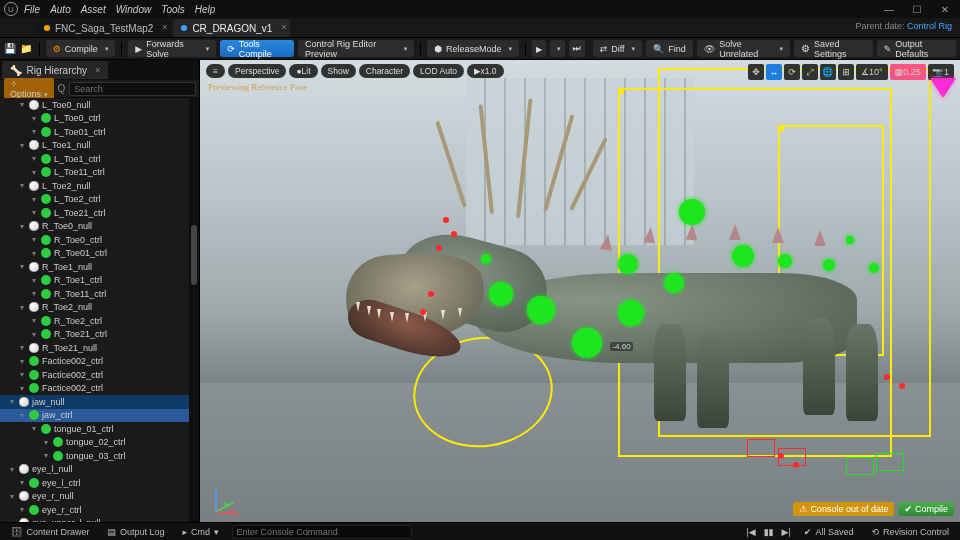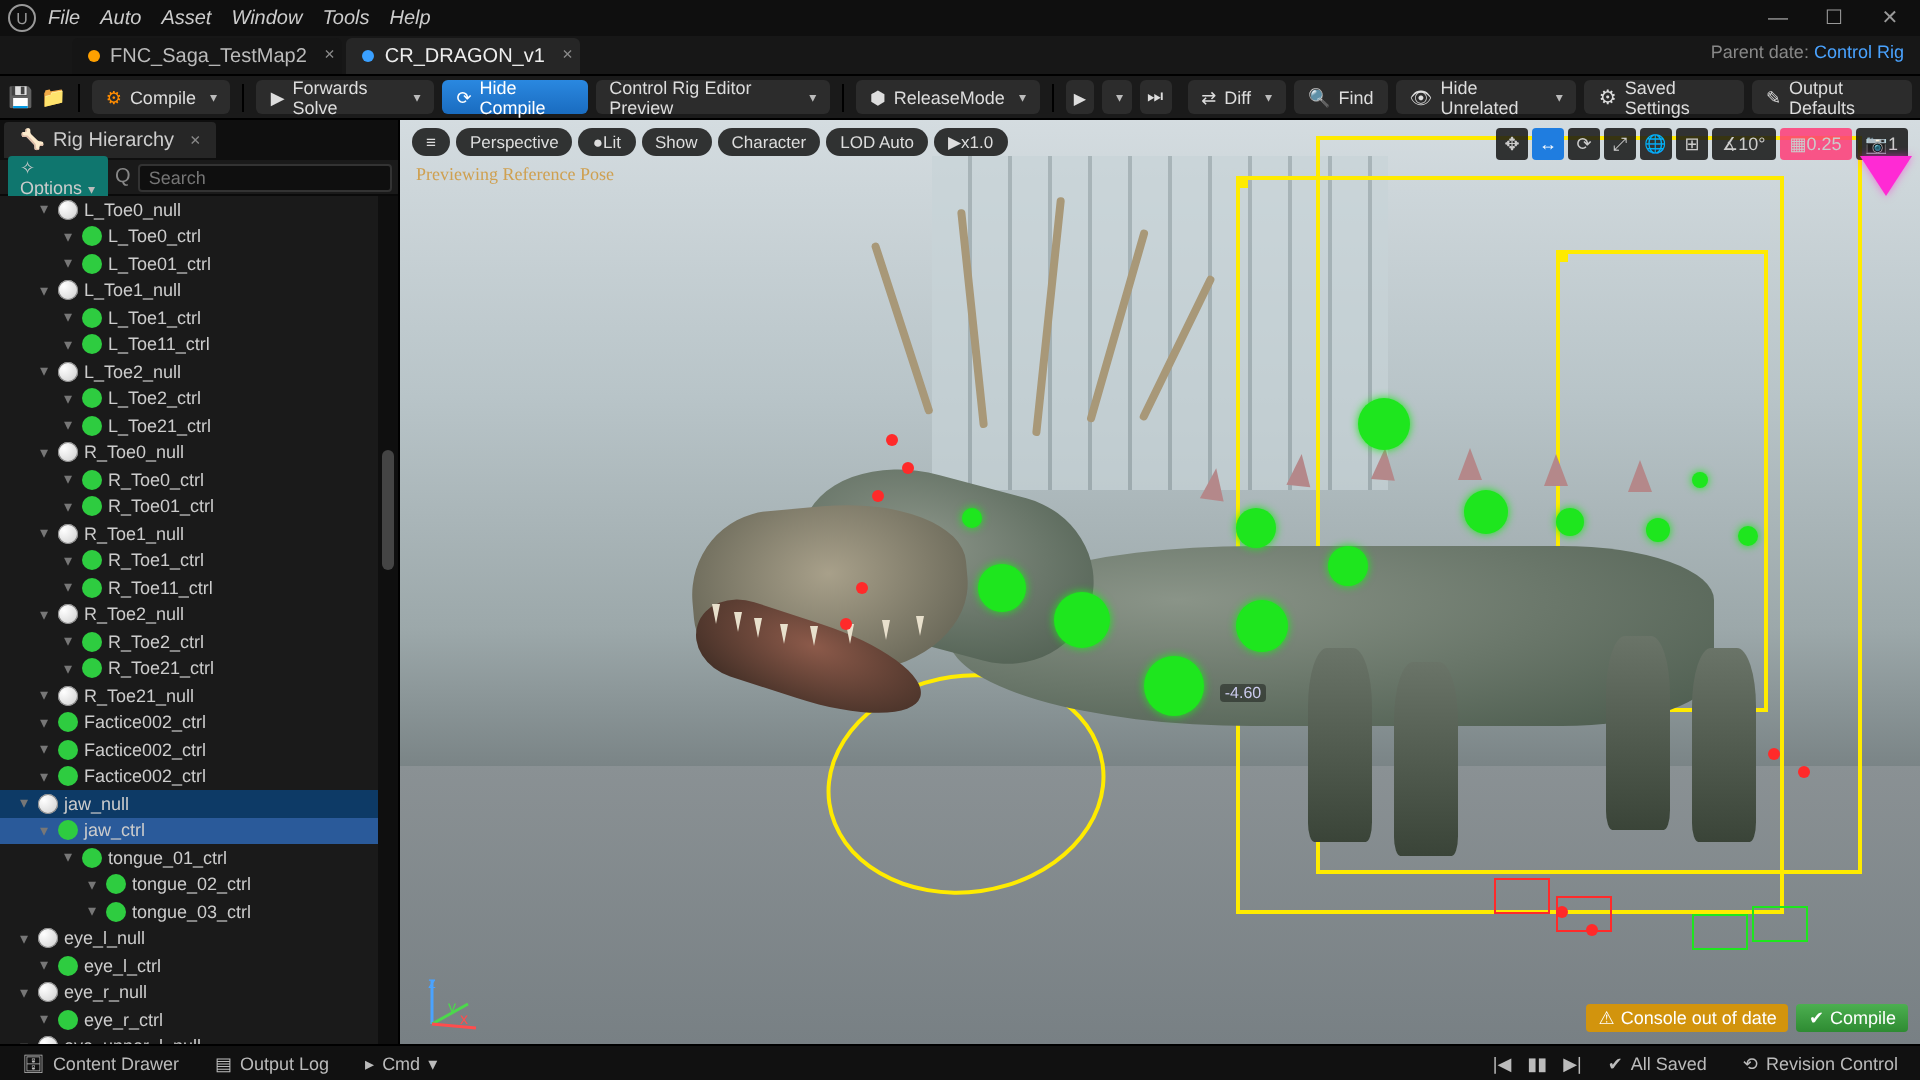--- a/index.html
+++ b/index.html
@@ -35,21 +35,21 @@
 
   
   .body { display: flex; height: calc(540px - 18px - 20px - 22px - 18px); }
 
   
   .left { width: 200px; background: #1a1a1a; border-right: 1px solid #000; display: flex; flex-direction: column; }
   .panel-tab { height: 20px; display: flex; align-items: center; background: #0f0f0f; }
   .panel-tab .pt { height: 18px; padding: 0 8px; background: #262626; display: flex; align-items: center; gap: 4px; border-radius: 2px 2px 0 0; margin-left: 2px; }
   .panel-tab .pt .x { color: #888; margin-left: 4px; font-size: 9px; }
   .opts-row { height: 18px; display: flex; align-items: center; padding: 0 4px; gap: 4px; background: #1a1a1a; border-bottom: 1px solid #0a0a0a; }
-  .opts-row .dd { background: #0f766e; padding: 1px 6px; border-radius: 2px; font-size: 9px; }
+  .opts-row .dd { background: #a16207; padding: 1px 6px; border-radius: 2px; font-size: 9px; }
   .opts-row input { flex: 1; background: #0f0f0f; border: 1px solid #333; border-radius: 2px; color: #888; height: 14px; font-size: 9px; padding: 0 4px; }
   .tree { flex: 1; overflow: hidden; background: #1a1a1a; position: relative; }
   .tree-inner { position: absolute; top: 0; left: 0; right: -12px; }
   .node { height: 13.5px; display: flex; align-items: center; padding-left: 4px; font-size: 9px; color: #ccc; white-space: nowrap; }
   .node .arrow { width: 8px; color: #777; font-size: 8px; }
   .node .ic { width: 10px; height: 10px; margin: 0 3px 0 1px; display: inline-block; }
   .node .ic.bone { background: radial-gradient(circle at 30% 30%, #fff, #ccc); border-radius: 50%; box-shadow: 0 0 0 0.5px #888 inset; }
   .node .ic.ctrl { background: #2ecc40; border-radius: 50%; }
   .node.sel { background: #2a5a9a; }
   .node.selb { background: #0d3a66; }
@@ -160,36 +160,36 @@
 <div class="maintb">
   <div class="tb-ico">💾</div>
   <div class="tb-ico">📁</div>
   <div class="tb-sep"></div>
   <div class="tb-btn dark chev">
       <span style="color:#ff8c00">⚙</span>
       <span>Compile</span>
     </div>
   <div class="tb-sep"></div>
   <div class="tb-btn dark chev">▶ <span>Forwards Solve</span></div>
-  <div class="tb-btn blue">⟳ <span>Hide Compile</span></div>
+  <div class="tb-btn blue">⟳ <span>Tools Compile</span></div>
   <div class="tb-btn dark chev">
       <span>Control Rig Editor Preview</span>
     </div>
   <div class="tb-sep"></div>
   <div class="tb-btn dark chev">⬢ <span>ReleaseMode</span></div>
   <div class="tb-sep"></div>
   <div class="tb-btn small dark">
       <span class="i-play"></span>
     </div>
   <div class="tb-btn small dark chev"></div>
   <div class="tb-btn small dark">⏭</div>
   <div style="flex:1"></div>
   <div class="tb-btn dark chev">⇄ <span>Diff</span></div>
   <div class="tb-btn dark">🔍 <span>Find</span></div>
-  <div class="tb-btn dark chev">👁 <span>Hide Unrelated</span></div>
+  <div class="tb-btn dark chev">👁 <span>Solve Unrelated</span></div>
   <div class="tb-btn dark">
       <span class="i-gear"></span> 
       <span>Saved Settings</span>
     </div>
   <div class="tb-btn dark">✎ <span>Output Defaults</span></div>
 </div>
 
 <div class="body">
 
   <div class="left">
@@ -494,20 +494,21 @@
       <div class="warn">⚠ <span>Console out of date</span></div>
       <div class="comp">✔ <span>Compile</span></div>
     </div>
   </div>
 </div>
 
 <div class="status">
   <div class="btn">🗄 <span>Content Drawer</span></div>
   <div class="btn">▤ <span>Output Log</span></div>
   <div class="btn">▸ <span>Cmd</span> ▾</div>
+  <input placeholder="Enter Console Command" style="">
   <div class="right">
     <span>|◀</span>
     <span>▮▮</span>
     <span>▶|</span>
     <div class="btn">✔ <span>All Saved</span></div>
     <div class="btn">⟲ <span>Revision Control</span></div>
   </div>
 </div>
 
 </body></html>

